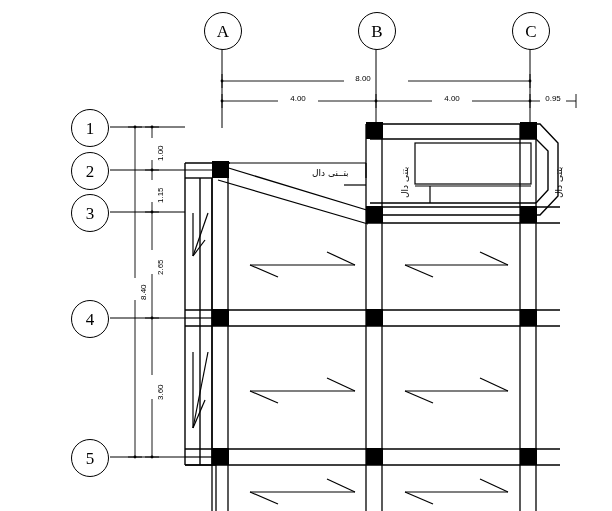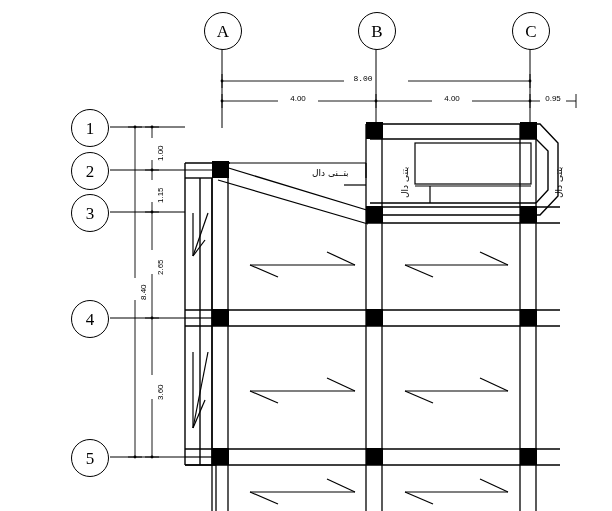--- a/index.html
+++ b/index.html
@@ -244,21 +244,21 @@
     </g>
 
     <g stroke="#000" stroke-width="1.2" fill="none">
       <path d="M 366,163 L 366,178"></path>
       <path d="M 344,185 L 366,185"></path>
       <path d="M 185,318 L 212,318"></path>
       <path d="M 185,457 L 212,457"></path>
     </g>
   </svg>
 
-  <div class="dimtxt" style="left:363px;top:74px;transform:translateX(-50%);font-family:Liberation Mono, monospace;">8.00</div>
+  <div class="dimtxt" style="left:363px;top:74px;transform:translateX(-50%);">8.00</div>
 
   <div class="dimtxt" style="left:298px;top:94px;transform:translateX(-50%);">4.00</div>
   <div class="dimtxt" style="left:452px;top:94px;transform:translateX(-50%);">4.00</div>
   <div class="dimtxt" style="left:553px;top:94px;transform:translateX(-50%);">0.95</div>
 
   <div class="dimtxt vert" style="left:139px;top:300px;">8.40</div>
 
   <div class="dimtxt vert" style="left:156px;top:161px;">1.00</div>
   <div class="dimtxt vert" style="left:156px;top:203px;">1.15</div>
   <div class="dimtxt vert" style="left:156px;top:275px;">2.65</div>

